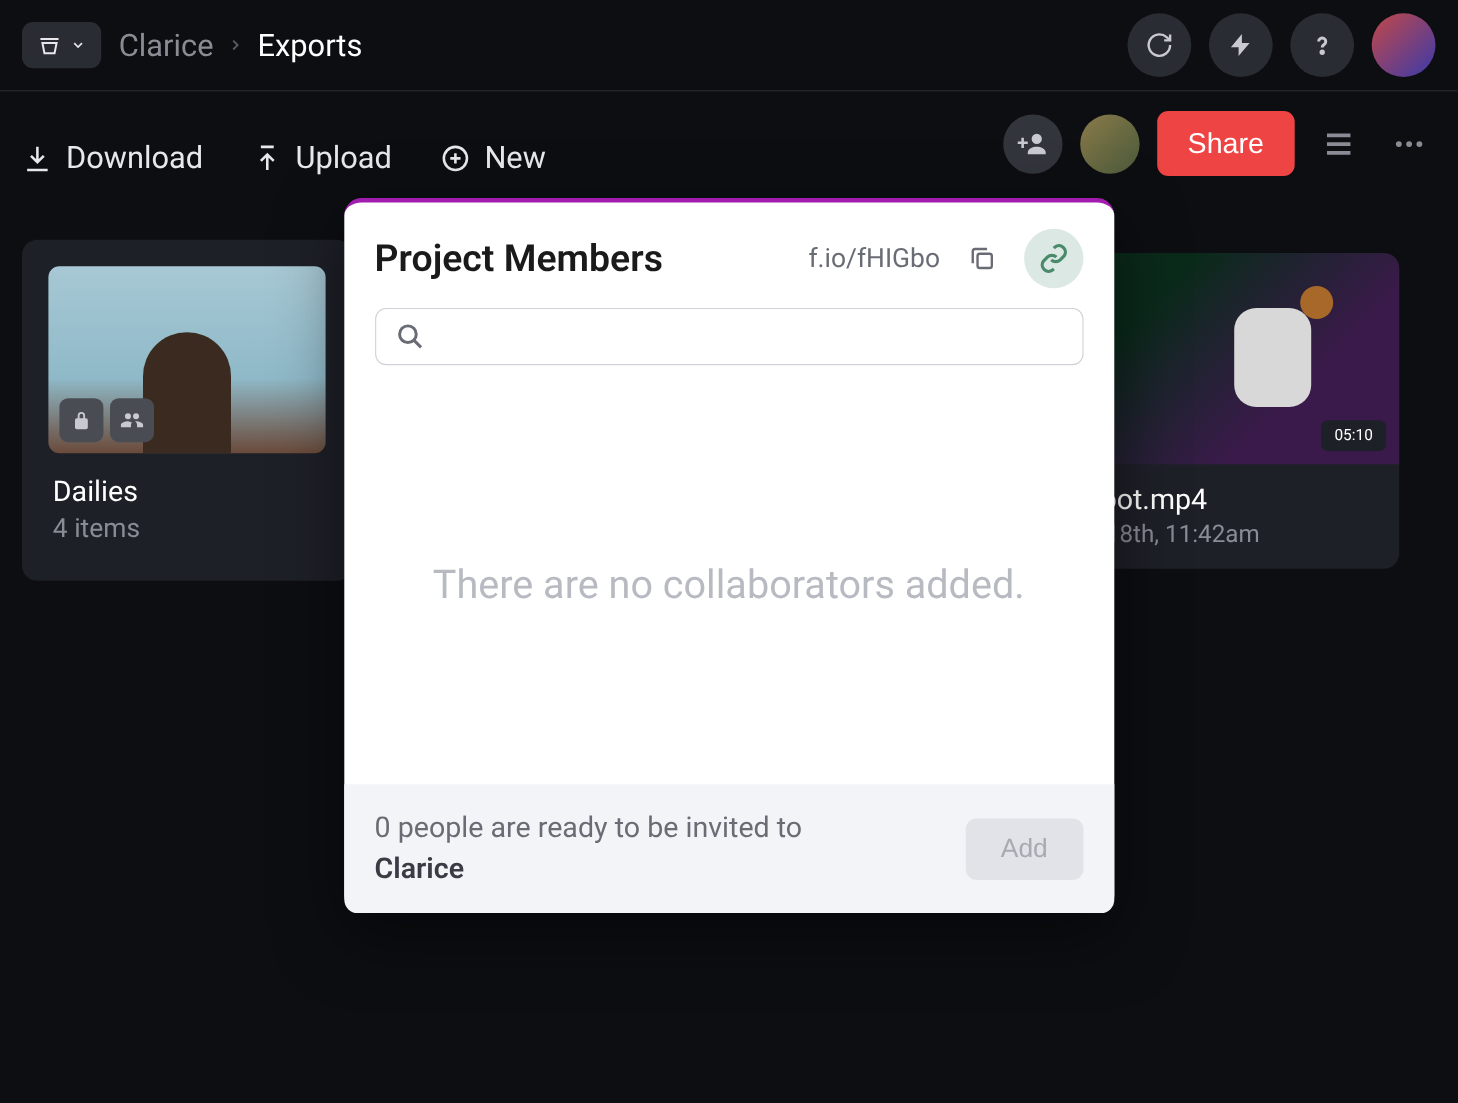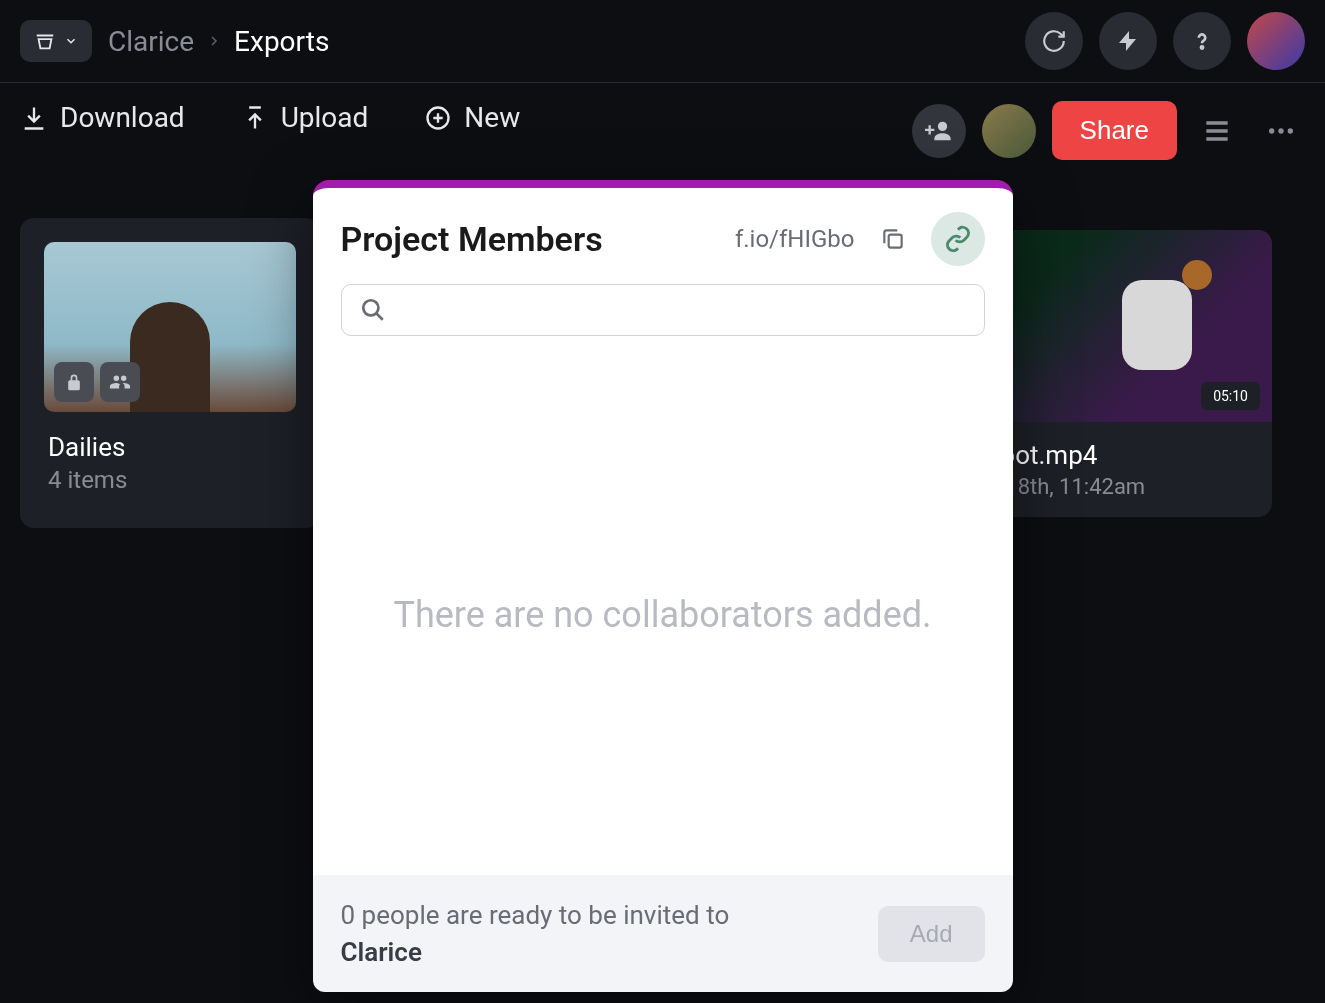--- a/index.html
+++ b/index.html
@@ -76,23 +76,23 @@
     }
     .avatar {
       width: 58px;
       height: 58px;
       border-radius: 50%;
       background: linear-gradient(135deg, #c44848, #3a3aaa);
       cursor: pointer;
     }
     .toolbar {
       display: flex;
-      align-items: flex-start;
+      align-items: flex-end;
       padding: 18px 20px;
-      gap: 56px;
+      gap: 44px;
     }
     .toolbar-item {
       display: flex;
       align-items: center;
       gap: 12px;
       font-size: 28px;
       color: #e8e8ec;
       cursor: pointer;
     }
     .toolbar-right {
@@ -248,27 +248,27 @@
       height: 100%;
       display: flex;
       justify-content: center;
       padding-top: 180px;
       pointer-events: none;
     }
     .modal {
       width: 700px;
       background: #fff;
       border-radius: 16px;
-      border-top: 8px solid #a21caf;
+      border-top: 4px solid #a21caf;
       color: #1a1a1a;
       pointer-events: auto;
       box-shadow: 0 20px 60px rgba(0,0,0,0.5);
       display: flex;
       flex-direction: column;
-      height: 812px;
+      height: 650px;
     }
     .modal-header {
       display: flex;
       align-items: center;
       padding: 24px 28px 18px;
       gap: 16px;
     }
     .modal-title {
       font-size: 34px;
       font-weight: 600;

